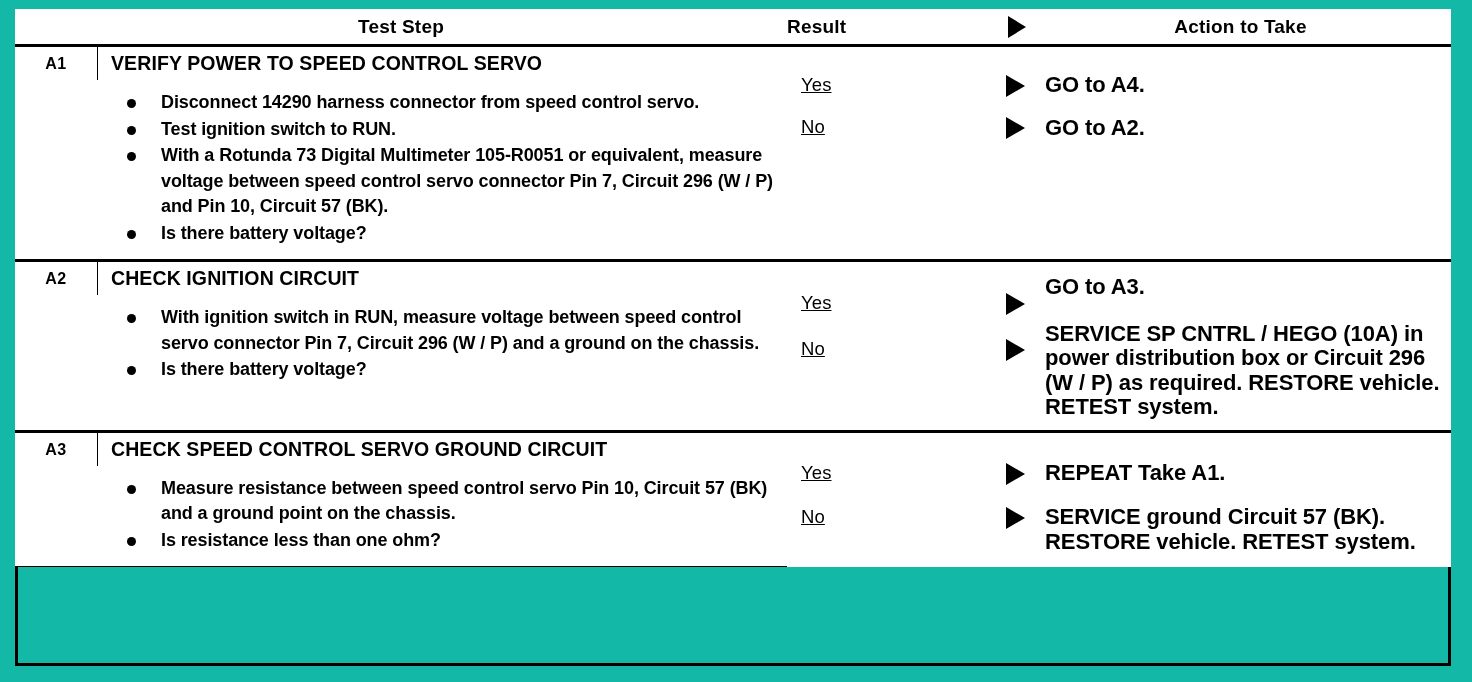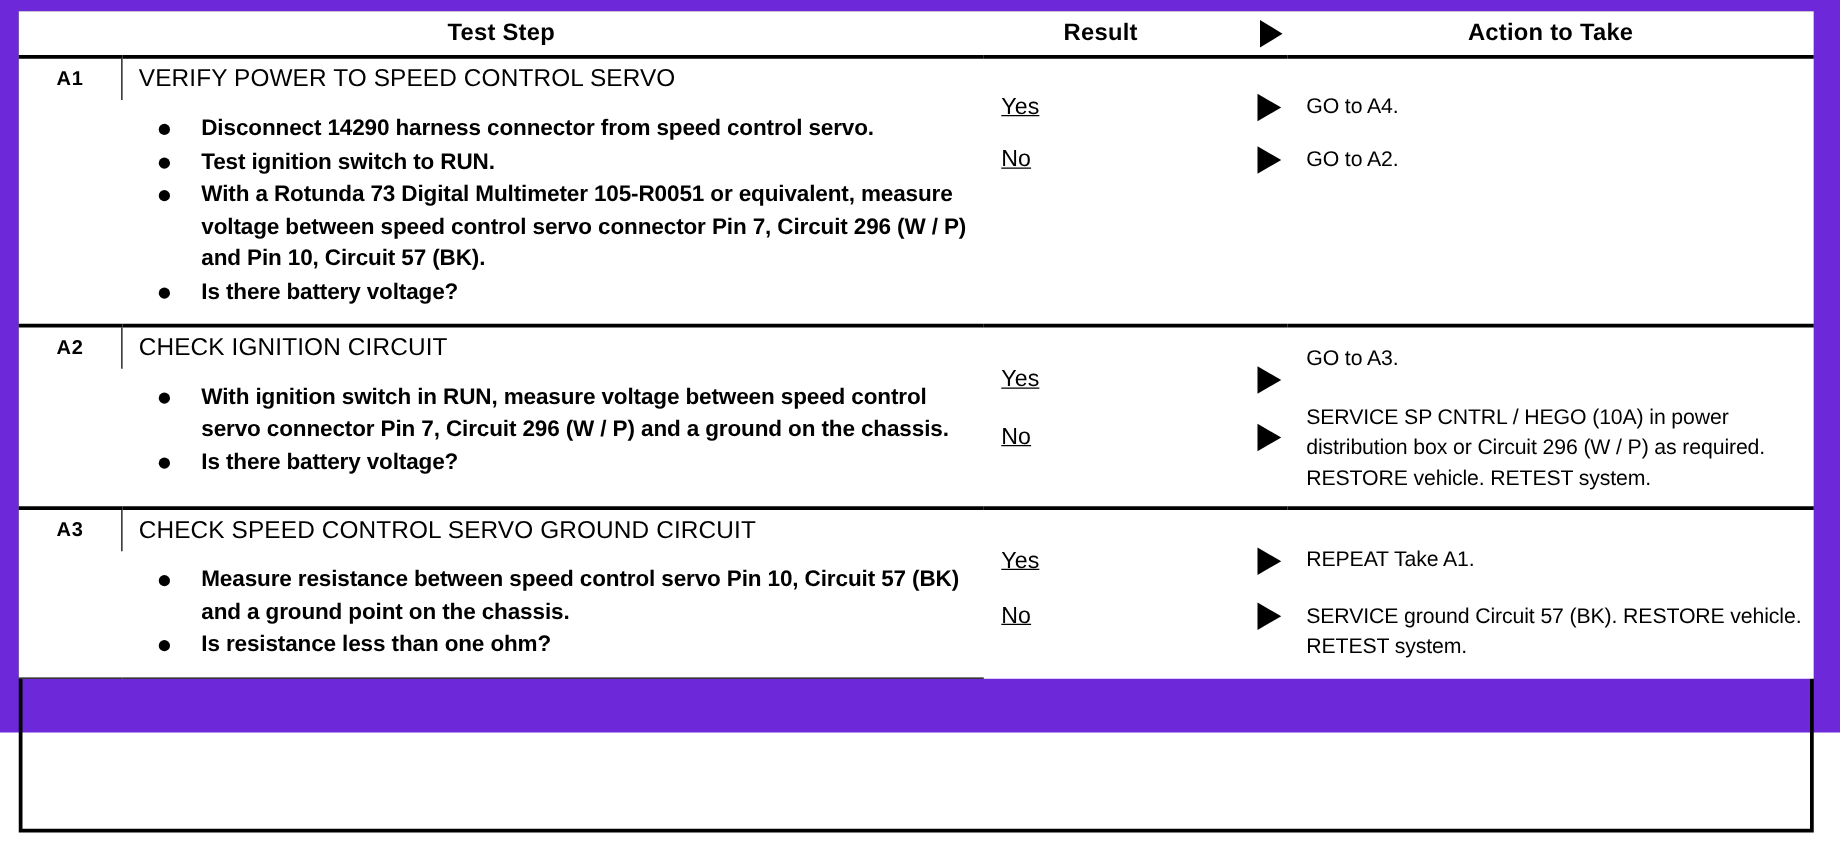--- a/index.html
+++ b/index.html
@@ -12,22 +12,22 @@
     width: 1472px;
     height: 682px;
     font-family: "Liberation Sans", sans-serif;
     color: #000000;
     overflow: hidden;
   }
 
   .sheet {
     position: relative;
     width: 1472px;
-    height: 586px;
-    background: #6d28d9;
+    height: 682px;
+    background: #14b8a6;
   }
 
   
   .diag-table {
     position: absolute;
     left: 15px;
     top: 9px;
     width: 1436px;
     border-collapse: collapse;
     table-layout: fixed;
@@ -77,21 +77,21 @@
     border-left: 3px solid #000;
   }
   .hdr-result-inner {
     display: block;
     position: relative;
     height: 35px;
   }
   .hdr-result-label {
     position: absolute;
     left: 0; right: 16px;
-    text-align: center;
+    text-align: left;
     padding-right: 40px;
   }
   .tri-head {
     position: absolute;
     right: 4px;
     top: 50%;
     transform: translateY(-50%);
     width: 0; height: 0;
     border-top: 11px solid transparent;
     border-bottom: 11px solid transparent;
@@ -114,21 +114,21 @@
     border-right: 1.5px solid #000;
     font-size: 16px;
     font-weight: bold;
     text-align: center;
     line-height: 33px;
     letter-spacing: 0.5px;
   }
   .step-title {
     flex: 1 1 auto;
     font-size: 19.5px;
-    font-weight: normal;
+    font-weight: bold;
     line-height: 33px;
     padding-left: 13px;
     letter-spacing: 0.1px;
     white-space: nowrap;
     overflow: hidden;
   }
 
   
   .body-cell {
     padding: 10px 10px 12px 0;
@@ -195,22 +195,22 @@
   .tri-row {
     position: absolute;
     right: 5px;
     top: 2px;
     width: 0; height: 0;
     border-top: 11px solid transparent;
     border-bottom: 11px solid transparent;
     border-left: 19px solid #000;
   }
   .act-text {
-    font-size: 17px;
-    font-weight: normal;
+    font-size: 22px;
+    font-weight: bold;
     line-height: 24.5px;
     padding-left: 15px;
     padding-right: 8px;
     letter-spacing: -0.1px;
   }
 
   
   .pair-gap-sm { height: 18px; }
   .pair-gap-md { height: 14px; }
 </style>

